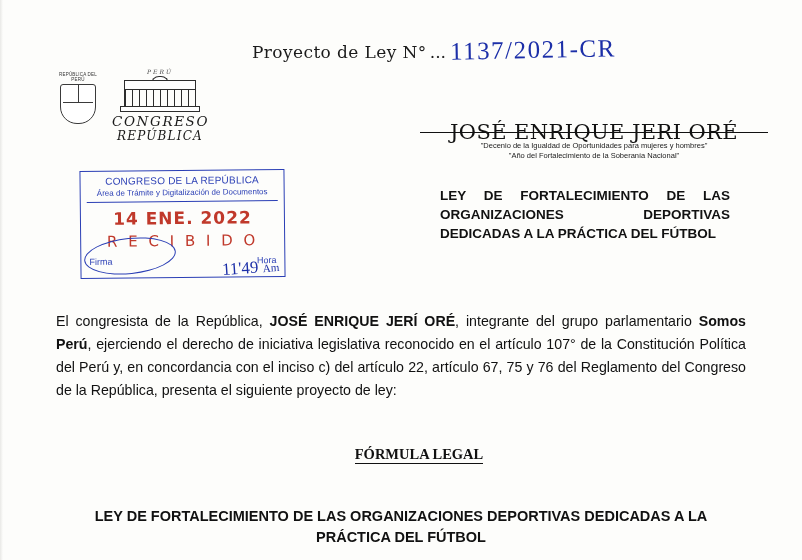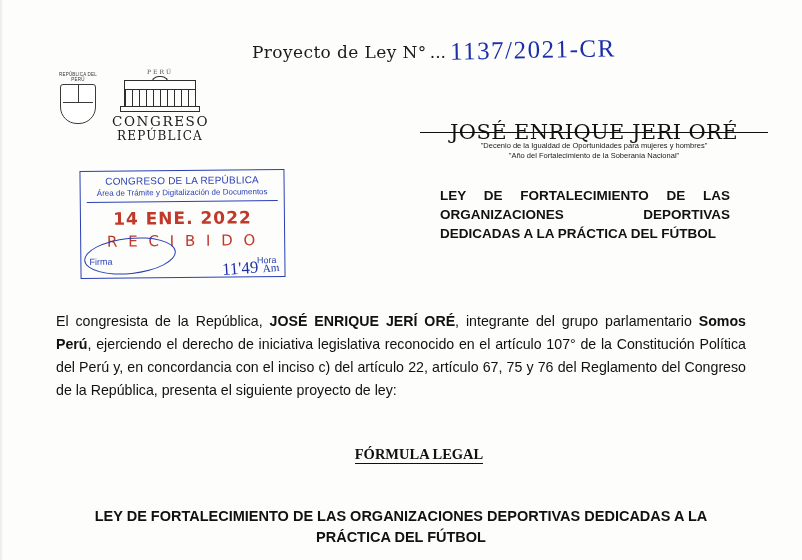--- a/index.html
+++ b/index.html
@@ -96,20 +96,21 @@
     height: 1.2px;
     background: #3a3a3a;
   }
 
   .congress-logo {
     position: absolute;
     left: 112px;
     top: 68px;
     width: 96px;
     text-align: center;
+    font-style: italic;
   }
   .congress-logo .peru-top {
     font-family: "DejaVu Serif", serif;
     font-size: 6px;
     letter-spacing: 2px;
     color: #444;
   }
   .building {
     width: 84px;
     height: 36px;

